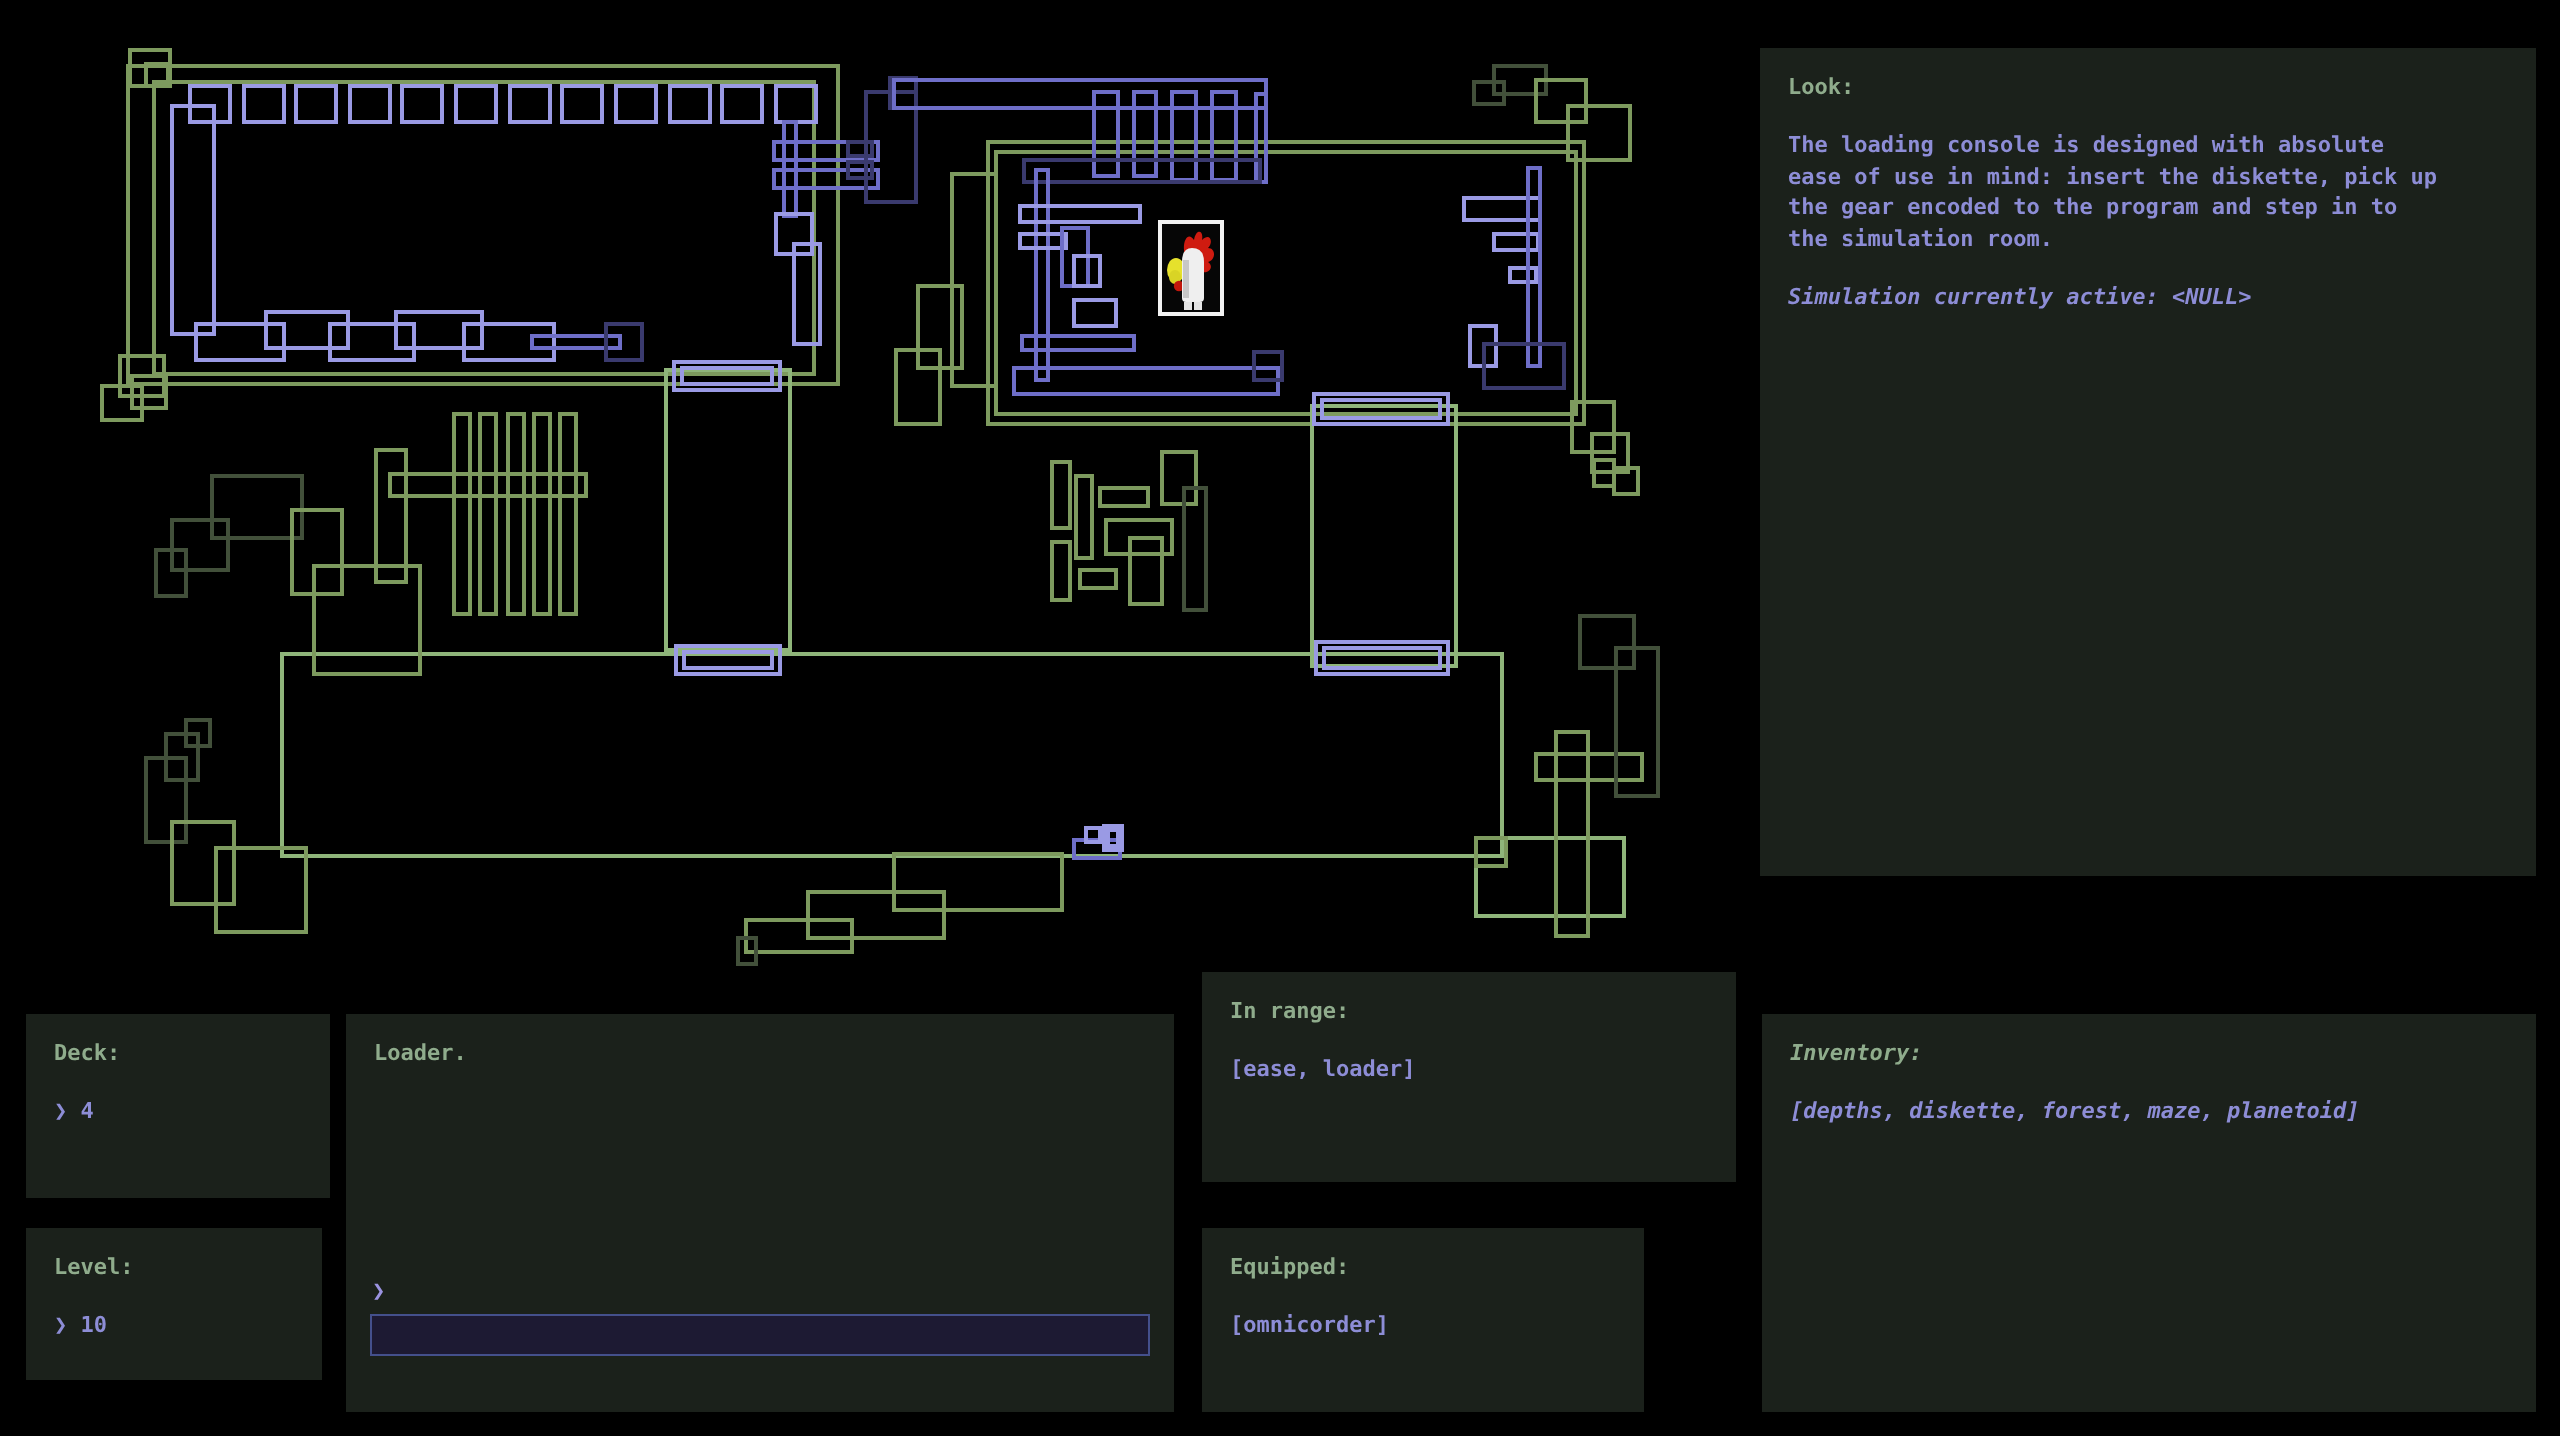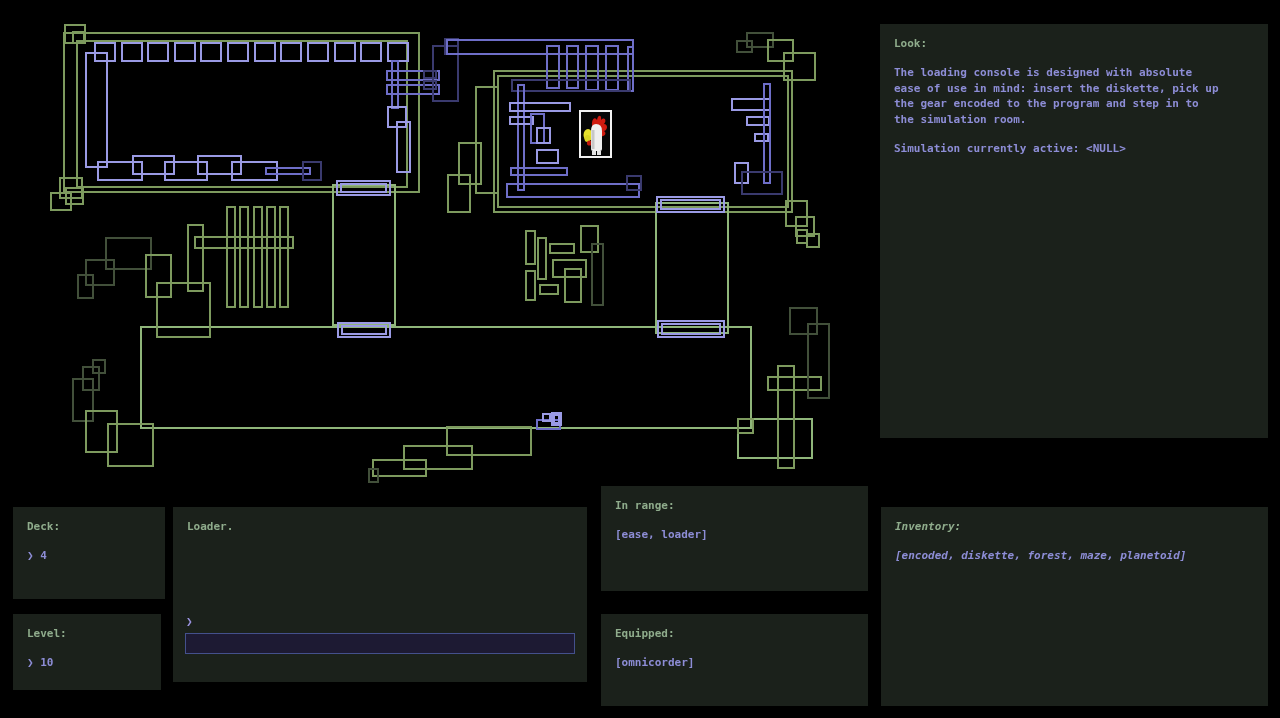--- a/index.html
+++ b/index.html
@@ -6,27 +6,27 @@
   html,body { background:#000; }
   body {
     position:relative; width:1280px; height:718px; overflow:hidden;
     font-family:"DejaVu Sans Mono", monospace; font-weight:bold; font-size:11px;
   }
   .map-wrap { position:absolute; left:0; top:0; width:872px; height:500px; }
   .panel { position:absolute; background:#1b211b; }
   .panel .title { color:#8fac8c; padding:13px 14px 0 14px; white-space:pre; }
   .panel .value { color:#8d8dd6; padding:16px 14px 0 14px; white-space:pre; }
   .look-body { color:#8d8dd6; padding:15px 14px 0 14px; line-height:15.5px; white-space:pre-line; }
-  .look-status { color:#8d8dd6; padding:15px 14px 0 14px; white-space:pre; }
+  .look-status { color:#8d8dd6; padding:15px 14px 0 14px; white-space:pre;font-style:italic; }
   .panel-look      { left:880px; top:14px;  width:388px; height:414px;margin-top:10px; }
   .panel-deck      { left:13px;  top:507px; width:152px; height:92px; }
   .panel-level     { left:13px;  top:614px; width:148px; height:76px; }
-  .panel-loader    { left:173px; top:507px; width:414px; height:175px; }
+  .panel-loader    { left:173px; top:507px; width:414px; height:199px; }
   .panel-inrange   { left:601px; top:486px; width:267px; height:105px; }
-  .panel-equipped  { left:601px; top:614px; width:267px; height:92px; }
+  .panel-equipped  { left:601px; top:614px; width:221px; height:92px; }
   .panel-inventory { left:881px; top:507px; width:387px; height:199px;font-style:italic; }
   .loader-prompt {
     position:absolute; left:13px; bottom:54px; color:#9b93e0; white-space:pre;
   }
   .loader-input {
     position:absolute; left:12px; right:12px; bottom:28px; height:21px;
     background:#1d1a33; border:1px solid #44508c; outline:none;
     color:#8d8dd6; font-family:"DejaVu Sans Mono", monospace; font-weight:bold;
     font-size:11px; padding:0 6px;
   }
@@ -206,14 +206,14 @@
   <div class="value">[ease, loader]</div>
 </div>
 
 <div class="panel panel-equipped">
   <div class="title">Equipped:</div>
   <div class="value">[omnicorder]</div>
 </div>
 
 <div class="panel panel-inventory">
   <div class="title">Inventory:</div>
-  <div class="value">[encoded, diskette, forest, maze, planetoid]</div>
+  <div class="value">[depths, diskette, forest, maze, planetoid]</div>
 </div>
 
 </body></html>

